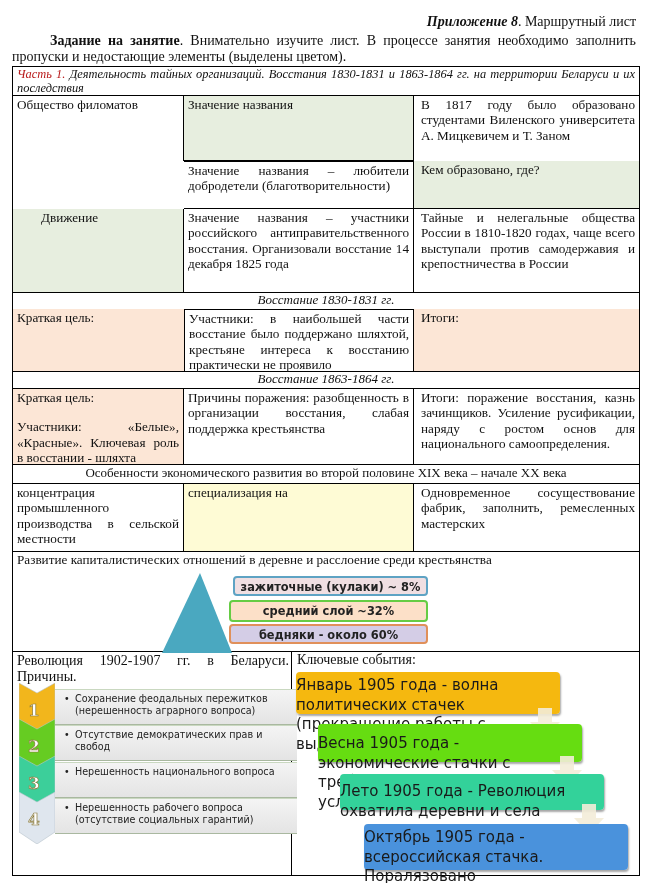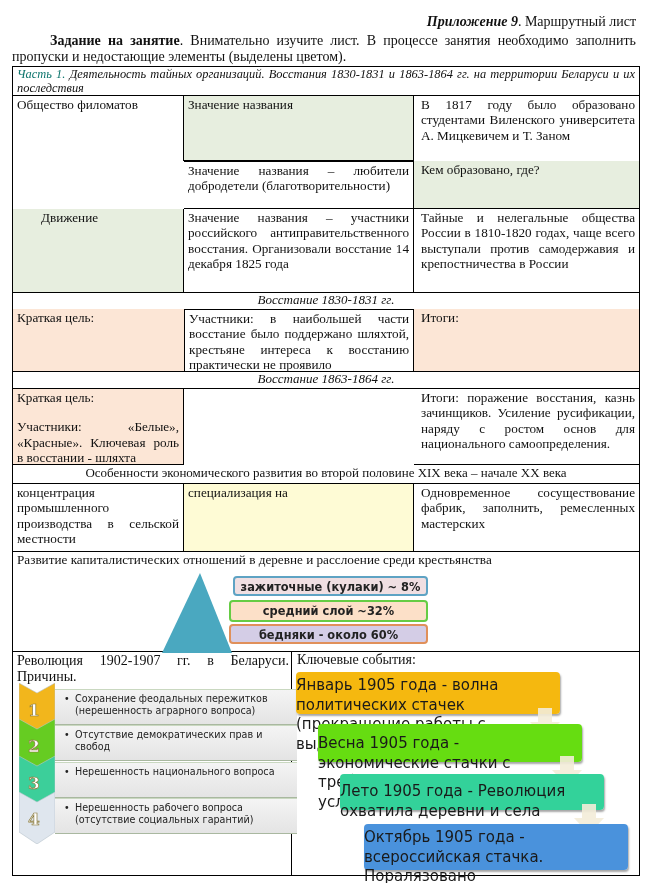--- a/index.html
+++ b/index.html
@@ -7,21 +7,21 @@
   body { font-family: "Liberation Serif", serif; color: #111; font-size: 13.2px; line-height: 1.1; position: relative; }
 
   .appendix { position: absolute; right: 16px; top: 14px; font-size: 14px; }
   .appendix i { font-weight: bold; font-style: italic; }
   .task { position: absolute; left: 12px; right: 16px; top: 33px; font-size: 14px; text-align: justify; text-indent: 38px; line-height: 1.12; }
   .task b { font-weight: bold; }
 
   .sheet { position: absolute; left: 12px; top: 66px; width: 628px; height: 810px; border: 1px solid #000; }
 
   .part-title { position: absolute; left: 0; top: 0; width: 626px; height: 28px; padding: 1px 4px; font-style: italic; font-size: 12.4px; line-height: 1.1; text-align: justify; }
-  .part-title .blue { color: #0f766e; }
+  .part-title .blue { color: #b91c1c; }
 
   .cell { position: absolute; padding: 1px 4px; font-size: 13.2px; line-height: 1.16; text-align: justify; border-right: 1px solid #000; border-bottom: 1px solid #000; }
   .cell.last { border-right: none; padding-left: 7px; }
   .green { background: #e7eedf; }
   .peach { background: #fce6d6; }
   .yellow { background: #fefbd5; }
   .white { background: #fff; }
   .tl { border-top: 1px solid #000; }
   .bl { border-left: 1px solid #000; }
 
@@ -36,21 +36,21 @@
   .cause-box::before { content: "•"; position: absolute; left: 9px; top: 3px; }
   .num { position: absolute; left: 0; width: 30px; text-align: center; top: 12px; font-family: "DejaVu Serif", serif; font-size: 17px; font-weight: bold; color: #fff; -webkit-text-stroke: 0.7px #8a7a3a; }
 
   
   .ev { position: absolute; border-radius: 4px; font-family: "DejaVu Sans", sans-serif; font-size: 15px; line-height: 1.3; color: #1a1a1a; padding: 4px 0; box-shadow: 1px 2px 2px rgba(0,0,0,0.35); }
   .arrow { position: absolute; width: 30px; height: 30px; }
 </style>
 </head>
 <body>
 
-<div class="appendix"><i>Приложение 9</i><span>. Маршрутный лист</span></div>
+<div class="appendix"><i>Приложение 8</i><span>. Маршрутный лист</span></div>
 <div class="task"><b>Задание на занятие</b><span>. Внимательно изучите лист. В процессе занятия необходимо заполнить пропуски и недостающие элементы (выделены цветом).</span></div>
 
 <div class="sheet">
   <div class="part-title"><span class="blue">Часть 1.</span><span> Деятельность тайных организаций. Восстания 1830-1831 и 1863-1864 гг. на территории Беларуси и их последствия</span></div>
 
   <div class="cell white tl" style="left:0;top:28px;width:171px;height:66px;border-bottom:none;">Общество филоматов</div>
   <div class="cell green tl" style="left:171px;top:28px;width:230px;height:66px;">Значение названия</div>
   <div class="cell white tl last" style="left:401px;top:28px;width:225px;height:66px;border-bottom:none;">В 1817 году было образовано студентами Виленского университета А. Мицкевичем и Т. Заном</div>
 
   <div class="cell white tl" style="left:171px;top:94px;width:230px;height:48px;">Значение названия – любители добродетели (благотворительности)</div>
@@ -64,20 +64,21 @@
   <div class="cell peach" style="left:0;top:242px;width:171px;height:63px;border-right:none;">Краткая цель:</div>
   <div class="cell white tl bl" style="left:171px;top:242px;width:230px;height:63px;">Участники: в наибольшей части восстание было поддержано шляхтой, крестьяне интереса к восстанию практически не проявило</div>
   <div class="cell peach last" style="left:401px;top:242px;width:225px;height:63px;">Итоги:</div>
 
   <div class="center-row" style="top:305px;height:17px;">Восстание 1863-1864 гг.</div>
   <div class="cell peach" style="left:0;top:322px;width:171px;height:76px;">
     <div>Краткая цель:</div>
     <div style="height:14px;"></div>
     <div>Участники: «Белые», «Красные». Ключевая роль в восстании - шляхта</div>
   </div>
+  <div class="cell white" style="left:171px;top:322px;width:230px;height:76px;">Причины поражения: разобщенность в организации восстания, слабая поддержка крестьянства</div>
   <div class="cell white last" style="left:401px;top:322px;width:225px;height:76px;">Итоги: поражение восстания, казнь зачинщиков. Усиление русификации, наряду с ростом основ для национального самоопределения.</div>
 
   <div class="center-row plain" style="top:398px;height:19px;padding-top:1px;">Особенности экономического развития во второй половине XIX века – начале XX века</div>
   <div class="cell white" style="left:0;top:417px;width:171px;height:68px;">концентрация промышленного производства в сельской местности</div>
   <div class="cell yellow" style="left:171px;top:417px;width:230px;height:68px;">специализация на</div>
   <div class="cell white last" style="left:401px;top:417px;width:225px;height:68px;">Одновременное сосуществование фабрик, заполнить, ремесленных мастерских</div>
 
   <div style="position:absolute;left:0;top:485px;width:626px;height:100px;border-bottom:1px solid #000;">
     <div style="position:absolute;left:4px;top:1px;font-size:13.2px;">Развитие капиталистических отношений в деревне и расслоение среди крестьянства</div>
     <svg style="position:absolute;left:149px;top:21px;" width="200" height="80">

